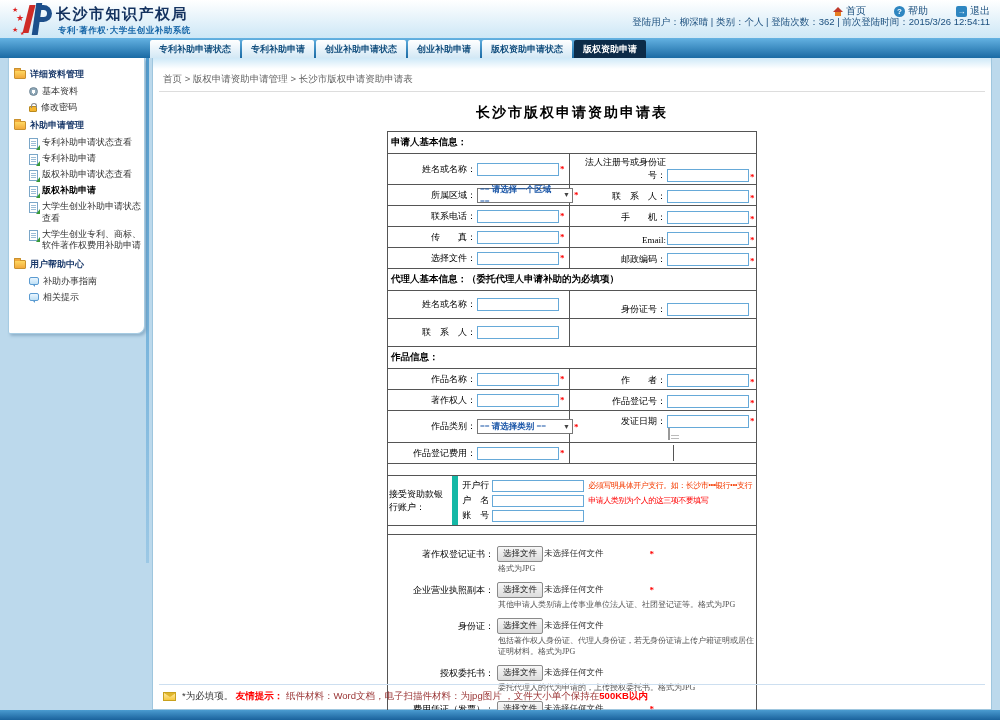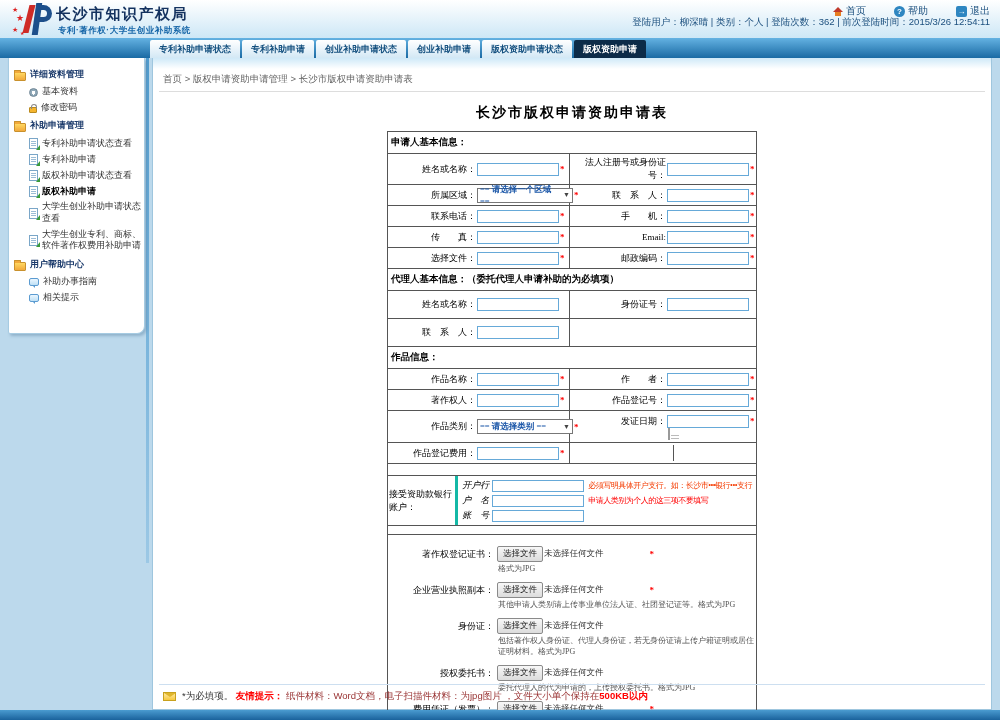--- a/index.html
+++ b/index.html
@@ -37,23 +37,23 @@
   
   .main { position:absolute; top:58px; left:0; width:1000px; height:652px; background:#bcd9ec; }
   .v-divider { position:absolute; left:146px; top:0; width:3px; height:505px;
                background:linear-gradient(#4f9dd1,#9cc8e5); }
 
   
   .sidebar { position:absolute; left:8px; top:0; width:137px; height:276px; background:#fff;
              border:1px solid #a6cbe2; border-top:none; border-radius:0 0 8px 2px;
              box-shadow:2px 2px 3px rgba(90,130,165,.45); padding:6px 3px 6px 5px;
              font-size:9px; color:#333; }
-  .sb-title { display:flex; align-items:flex-end; gap:4px; font-weight:bold; color:#1b3a6b;
+  .sb-title { display:flex; align-items:center; gap:4px; font-weight:bold; color:#1b3a6b;
               margin:4px 0 3px; cursor:pointer; }
-  .sb-item { display:flex; align-items:center; gap:4px; padding:2px 0 2px 15px;
+  .sb-item { display:flex; align-items:flex-start; gap:4px; padding:2px 0 2px 15px;
              color:#333; line-height:1.3; cursor:pointer; }
   .sb-item.active .sb-item-label { font-weight:bold; color:#000; }
 
   .folder-icon { width:12px; height:9px; background:linear-gradient(#ffd861,#f2a93b); border:1px solid #c9912d; border-radius:1px; position:relative; flex:none; }
   .folder-icon::before { content:""; position:absolute; top:-3px; left:-1px; width:5px; height:2px; background:#f2a93b; border:1px solid #c9912d; border-bottom:none; border-radius:1px 1px 0 0; }
   .gear-icon { width:9px; height:9px; border-radius:50%; background:radial-gradient(circle,#fff 0 2px,#8fa8b8 2px); border:1px solid #6c8494; flex:none; margin-top:1px; }
   .lock-icon { width:8px; height:6px; background:#f5b52e; border:1px solid #b98a1e; border-radius:1px; position:relative; flex:none; margin-top:4px; }
   .lock-icon::before { content:""; position:absolute; top:-4px; left:1px; width:4px; height:4px; border:1px solid #8a8a8a; border-bottom:none; border-radius:3px 3px 0 0; }
   .doc-icon { width:9px; height:11px; background:#fff; border:1px solid #7aa6c8; position:relative; flex:none; margin-top:1px; }
   .doc-icon::before { content:""; position:absolute; left:1px; top:2px; width:5px; height:1px; background:#9bbcd6; box-shadow:0 2px 0 #9bbcd6,0 4px 0 #9bbcd6; }
@@ -71,21 +71,21 @@
                 margin:12px 0 9px; font-family:"Liberation Serif",serif; letter-spacing:2px; }
 
   
   .ftable { width:370px; margin:0 auto; border:1px solid #555; font-size:9px; color:#000;
             font-family:"Liberation Serif",serif; }
   .trow { border-bottom:1px solid #555; }
   .trow:last-child { border-bottom:none; }
   .sec-head { padding:4px 3px; font-weight:bold; font-size:9.5px; }
   .fr { display:flex; align-items:stretch; min-height:21px; }
   .lh { width:182px; display:flex; align-items:center; border-right:1px solid #555; padding:2px 0; }
-  .rh { flex:1; display:flex; align-items:center; padding:2px 0; }
+  .rh { flex:1; display:flex; align-items:flex-end; padding:2px 0; }
   .lbl  { width:88px; text-align:right; flex:none; }
   .lbl2 { width:96px; text-align:right; flex:none; }
   .ti { width:82px; height:13px; border:1px solid #66a9d8; background:#fff; flex:none;
         margin-left:1px; font-size:9px; padding:0 2px; }
   .req { color:#f00; font-weight:bold; margin-left:1px; font-size:9px; }
   .tall .lh, .tall .rh { min-height:27px; }
   .sel { width:96px; height:15px; border:1px solid #777; background:#fff; color:#1a56a8;
          font-weight:bold; font-size:8.5px; display:flex; align-items:center;
          justify-content:space-between; padding:0 2px; margin-left:1px; cursor:pointer; flex:none; }
   .sel .arr { color:#444; font-size:7px; }
@@ -94,25 +94,25 @@
   .calrow { margin-left:98px; margin-top:1px; }
   .calendar-icon { width:13px; height:12px; border:1px solid #999; background:#fff; position:relative; cursor:pointer; }
   .calendar-icon::before { content:""; position:absolute; top:0; left:0; right:0; height:3px; background:#cc4433; }
   .calendar-icon::after { content:""; position:absolute; left:2px; top:6px; width:8px; height:1px; background:#bbb; box-shadow:0 3px 0 #bbb; }
   .cell-split { width:104px; border-right:1px solid #555; align-self:stretch; }
   .empty-row { height:12px; }
   .empty-row2 { height:9px; }
 
   
   .bank { display:flex; align-items:stretch; }
-  .bank-label { width:97px; border-right:3px solid #14b8a6; display:flex; align-items:center;
+  .bank-label { width:97px; border-right:6px solid #14b8a6; display:flex; align-items:center;
                 justify-content:flex-end; padding:3px 1px; font-size:9px; }
   .bank-body { flex:1; padding:3px 4px; display:flex; flex-direction:column; gap:2px; }
   .bank-line { display:flex; align-items:center; gap:4px; white-space:nowrap; }
-  .bl-lbl { width:26px; font-size:9px; flex:none;font-style:italic; }
+  .bl-lbl { width:26px; font-size:9px; flex:none; }
   .bi { width:92px; height:12px; border:1px solid #66a9d8; background:#fff; flex:none; font-size:9px; }
   .bank-hint1 { font-size:8px; color:#f43b00; letter-spacing:-.5px; }
   .bank-hint2 { font-size:8px; color:#f00; letter-spacing:-.5px;font-family:Liberation Serif, serif; }
 
   
   .uploads { padding:5px 0 6px; }
   .up-group { margin:6px 0 8px; }
   .up-row { display:flex; align-items:center; }
   .up-lbl { width:106px; text-align:right; flex:none; }
   .file-btn { font-size:8.5px; border:1px solid #8a8a8a; background:linear-gradient(#f8f8f8,#dcdcdc);

